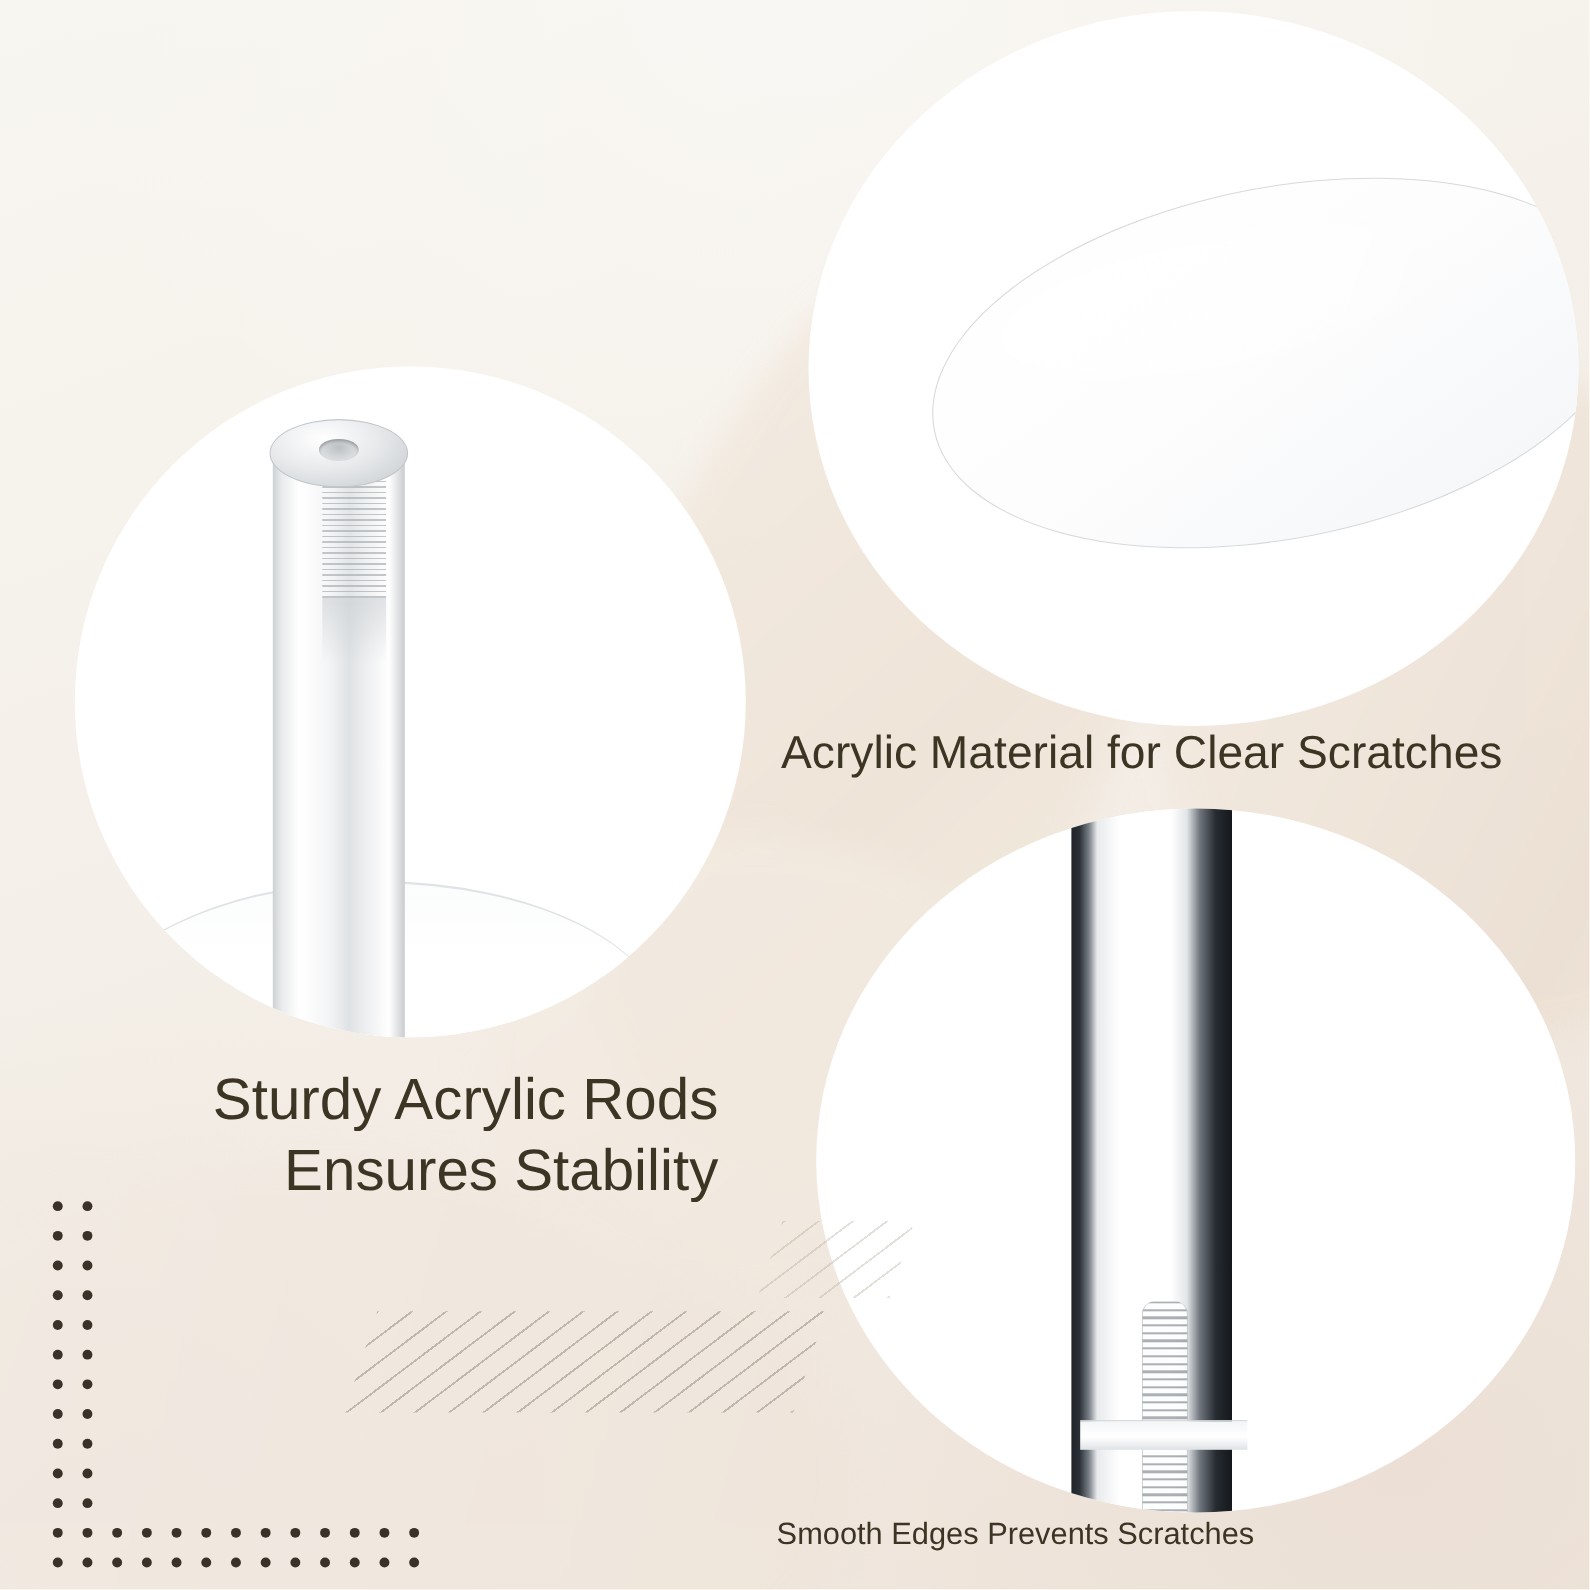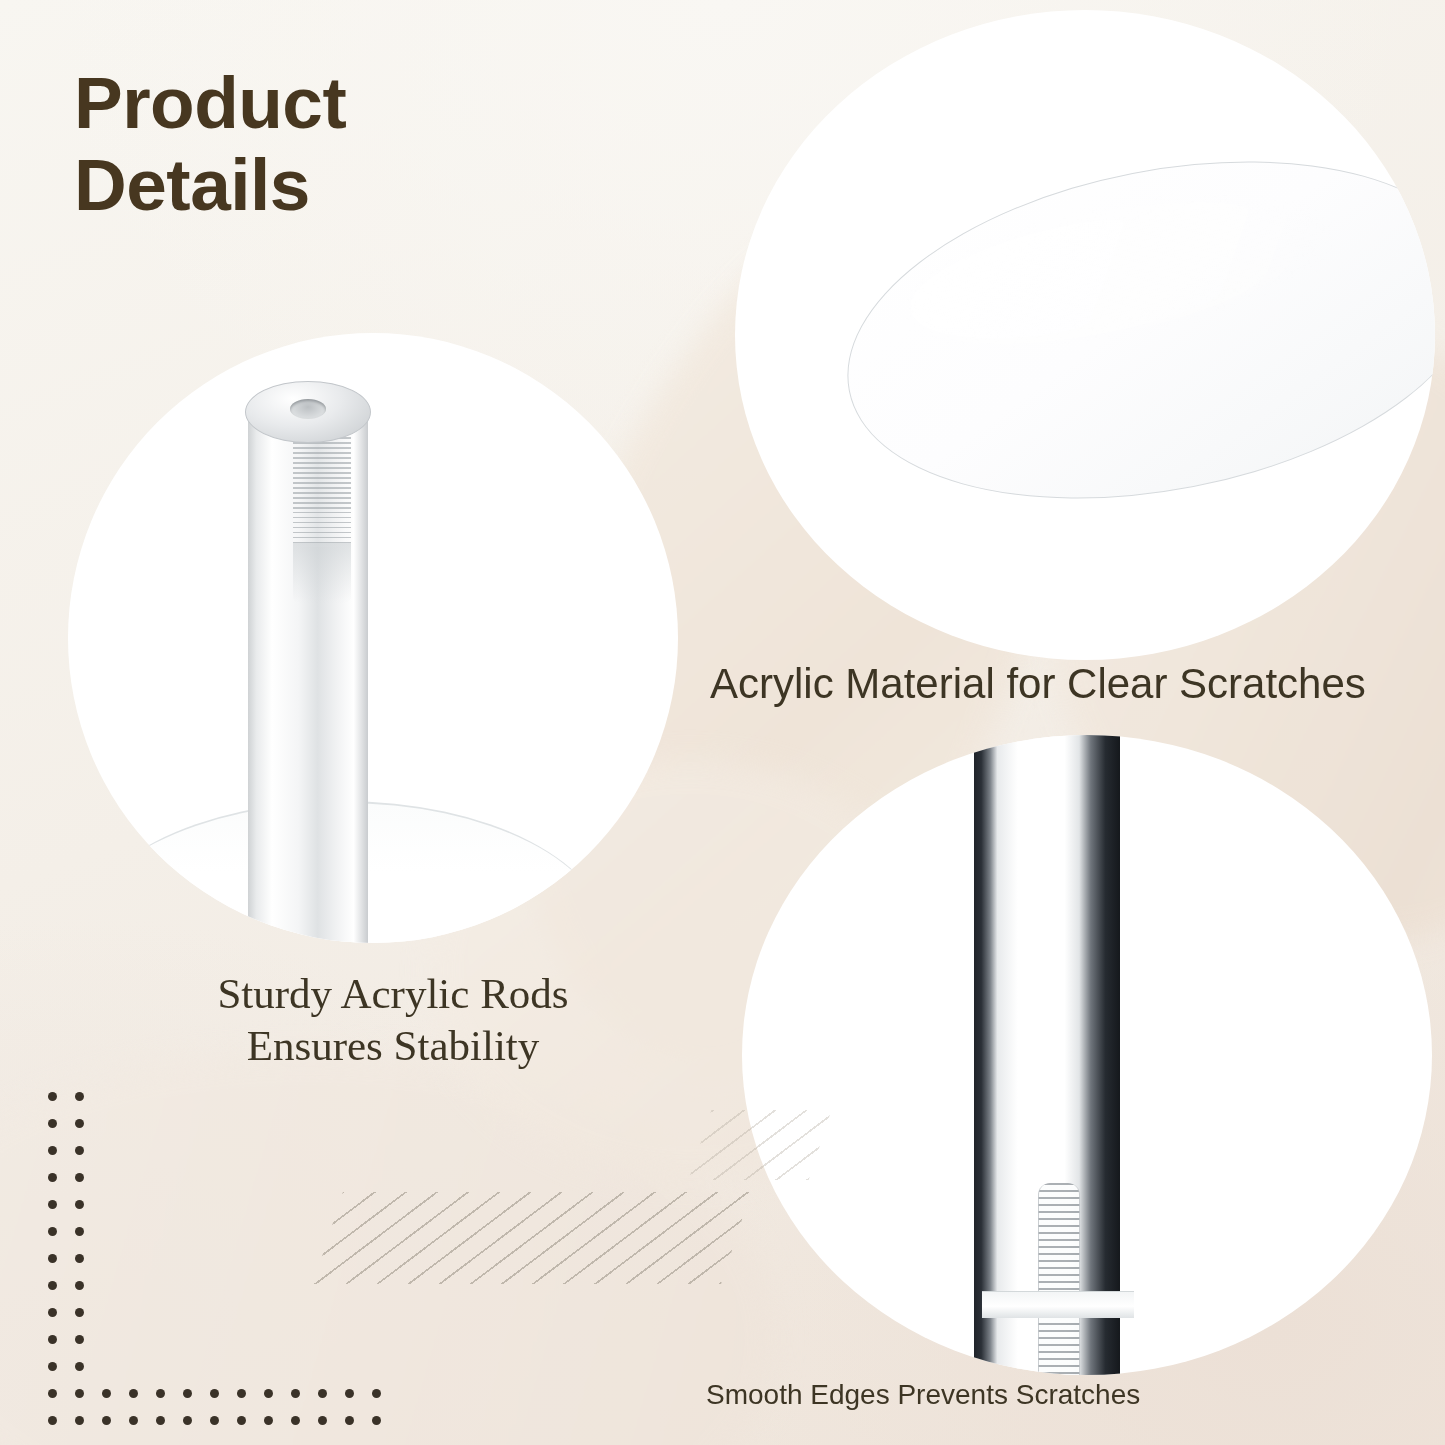--- a/index.html
+++ b/index.html
@@ -256,24 +256,23 @@
     position: absolute;
     color: #3d3524;
     font-size: 42px;
     font-weight: 400;
     line-height: 1.22;
     white-space: pre-line;
   }
   #caption-rods {
     left: 133px; top: 968px;
     width: 520px;
-    text-align: center;
-    font-size: 43px;
+    text-align: right;
+    font-size: 53px;
     font-weight: 500;
-    font-family: Liberation Serif, serif;
   }
   #caption-material {
     left: 710px; top: 658px;
     width: 730px;
     font-size: 42px;
   }
   #caption-edges {
     left: 706px; top: 1378px;
     width: 740px;
     font-size: 28px;
@@ -352,22 +351,20 @@
       <div class="rod2-base"></div>
       <div class="rod2-wrap">
         <div class="rod2-body"></div>
         <div class="rod2-shine"></div>
       </div>
       <div class="rod2-screw"></div>
       <div class="rod2-collar"></div>
     </div>
   </div>
 
-  <div id="page-title">Product
-Details</div>
 
   <div class="caption" id="caption-rods">Sturdy Acrylic Rods
 Ensures Stability</div>
 
   <div class="caption" id="caption-material">Acrylic Material for Clear Scratches</div>
 
   <div class="caption" id="caption-edges">Smooth Edges Prevents Scratches</div>
 
   <div id="dot-grid">
       <div class="dot" style="left: 0px; top: 0px;"></div>

